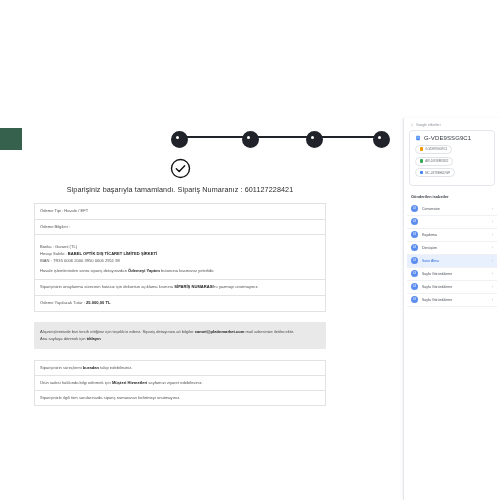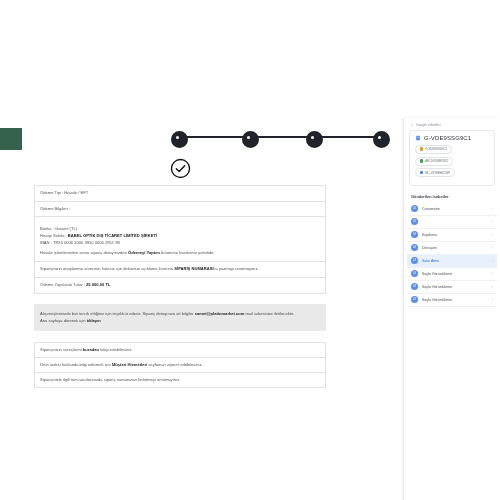--- a/index.html
+++ b/index.html
@@ -269,20 +269,21 @@
 
 <div class="content">
 
   <div class="check-wrap">
     <svg class="check-icon" viewBox="0 0 24 24">
       <circle cx="12" cy="12" r="10.3" fill="none" stroke="#111" stroke-width="1.6"></circle>
       <path d="M7.2 12.3 L10.5 15.5 L16.8 8.9" fill="none" stroke="#111" stroke-width="1.6" stroke-linecap="round" stroke-linejoin="round"></path>
     </svg>
   </div>
 
+  <div class="headline">Siparişiniz başarıyla tamamlandı. Sipariş Numaranız : 601127228421</div>
 
   <div class="info-table">
 
     <div class="info-row">
       <span>Ödeme Tipi : Havale / EFT</span>
     </div>
 
     <div class="info-row">
       <span>Ödeme Bilgileri :</span>
     </div>

